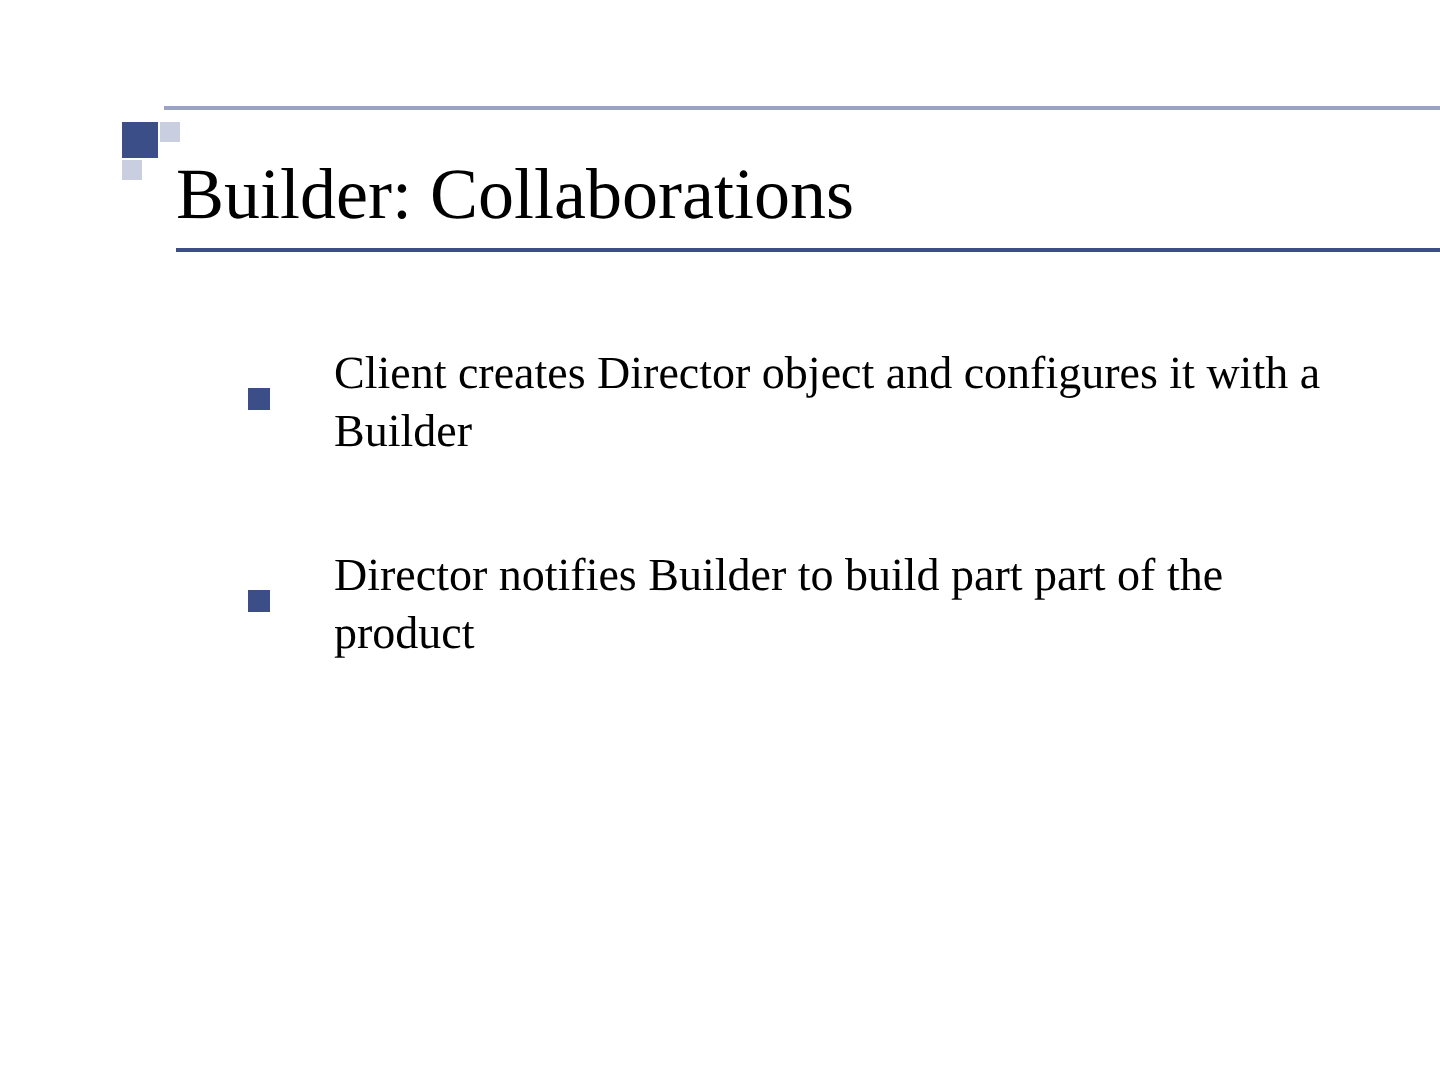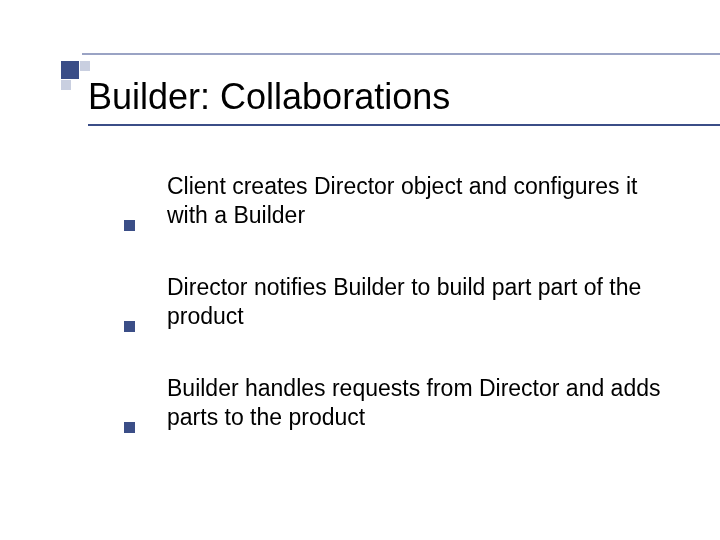--- a/index.html
+++ b/index.html
@@ -1,18 +1,19 @@
 <!DOCTYPE html>
 <html><head>
   <meta charset="utf-8">
   <style>
     * {
       margin: 14px;
       padding: 0;
       box-sizing: border-box;
+      font-family: Liberation Serif, serif;
     }
     body {
       width: 720px;
       height: 540px;
       background: #ffffff;
       font-family: Arial, Helvetica, sans-serif;
       position: relative;
       overflow: hidden;
     }
     .corner-deco {
@@ -71,21 +72,21 @@
       background: #3b4e87;
     }
     .content {
       position: absolute;
       top: 102px;
       left: 54px;
       right: 40px;
     }
     .bullet-item {
       display: flex;
-      align-items: flex-end;
+      align-items: center;
       margin-bottom: 2px;
     }
     .bullet-marker {
       width: 11px;
       height: 11px;
       background: #3b4e87;
       flex-shrink: 0;
       margin-top: 10px;
       margin-right: 18px;
     }
@@ -110,17 +111,13 @@
 
 <div class="content">
   <div class="bullet-item">
     <div class="bullet-marker"></div>
     <div class="bullet-text">Client creates Director object and configures it with a Builder</div>
   </div>
   <div class="bullet-item">
     <div class="bullet-marker"></div>
     <div class="bullet-text">Director notifies Builder to build part part of the product</div>
   </div>
-  <div class="bullet-item">
-    <div class="bullet-marker"></div>
-    <div class="bullet-text">Builder handles requests from Director and adds parts to the product</div>
-  </div>
 </div>
 
 </body></html>

